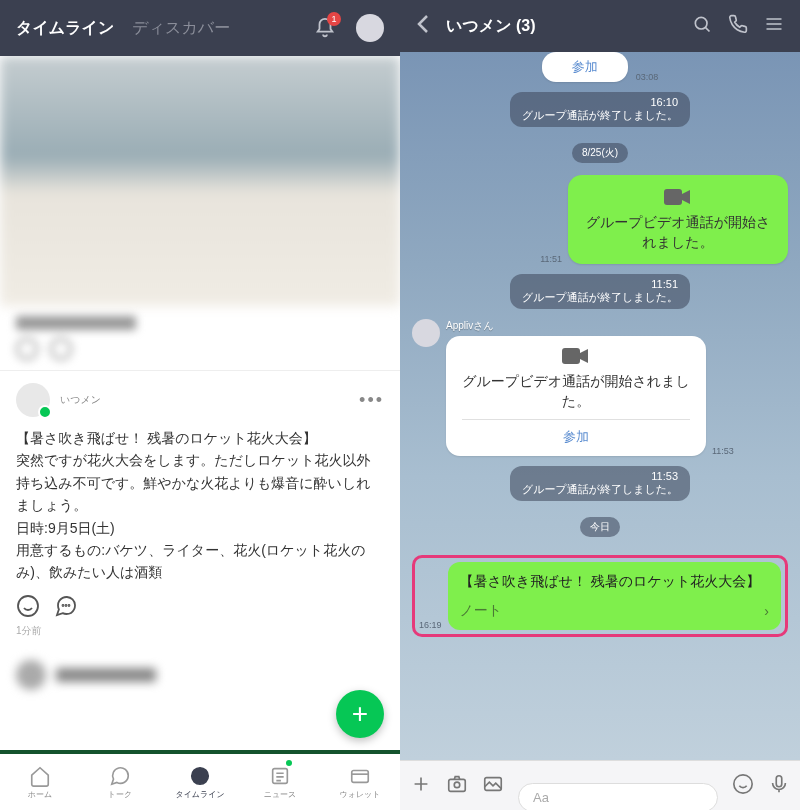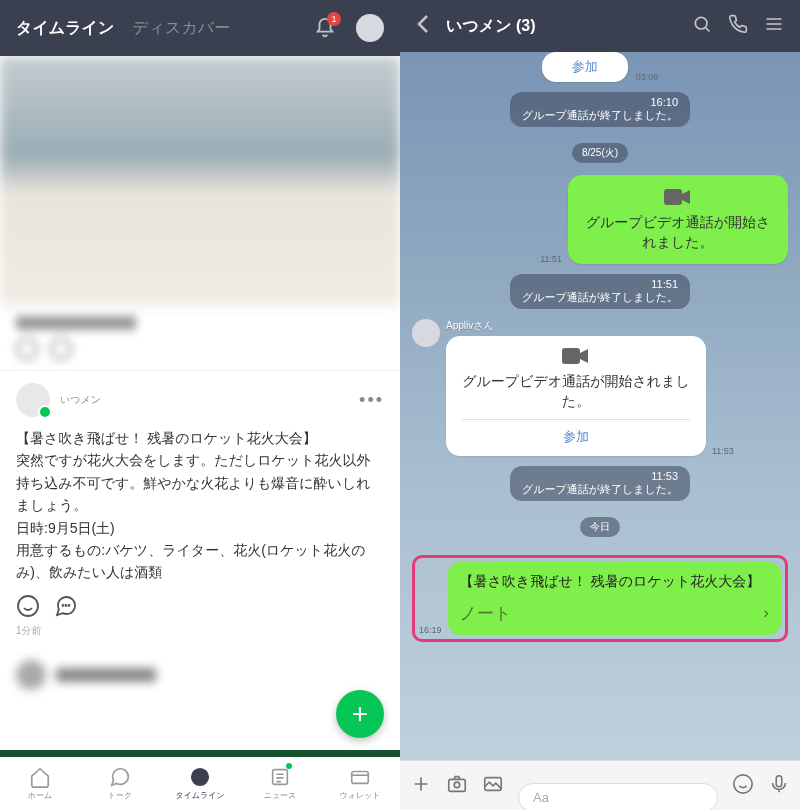--- a/index.html
+++ b/index.html
@@ -37,21 +37,21 @@
     .post-act { width: 24px; height: 24px; display: flex; align-items: center; justify-content: center; }
     .post-act svg { fill: none; stroke: #555; stroke-width: 1.8; }
     .post-time { font-size: 10px; color: #aaa; margin-top: 6px; }
     
     .blur-next { height: 50px; filter: blur(5px); padding: 10px 16px; display: flex; align-items: center; gap: 10px; }
     .blur-next .av { width: 30px; height: 30px; border-radius: 50%; background: #aaa; }
     .blur-next .tx { width: 100px; height: 14px; background: #888; border-radius: 2px; }
     
     .fab { position: absolute; bottom: 72px; right: 16px; width: 48px; height: 48px; background: #06c755; border-radius: 50%; display: flex; align-items: center; justify-content: center; box-shadow: 0 3px 8px rgba(0,0,0,0.25); color: #fff; font-size: 28px; }
     
-    .tabbar { height: 60px; background: #fff; border-top: 7px solid #14532d; display: flex; }
+    .tabbar { height: 60px; background: #fff; border-top: 4px solid #14532d; display: flex; }
     .tab { flex: 1; display: flex; flex-direction: column; align-items: center; justify-content: center; gap: 2px; position: relative; }
     .tab svg { width: 22px; height: 22px; fill: none; stroke: #999; stroke-width: 1.8; }
     .tab.active svg { fill: #3b4050; stroke: #3b4050; }
     .tab-label { font-size: 8px; color: #888; }
     .tab.active .tab-label { color: #3b4050; }
     .tab-dot { position: absolute; top: 6px; right: 28px; width: 6px; height: 6px; background: #06c755; border-radius: 50%; }
     
     
     .chat-header { background: #3b4050; padding: 14px 16px; display: flex; align-items: center; gap: 16px; }
     .chat-back { color: #c0c3cc; }
@@ -75,21 +75,21 @@
     .date-pill { background: rgba(60,70,90,0.55); color: #fff; font-size: 10px; padding: 3px 10px; border-radius: 10px; margin: 6px auto; }
     
     .video-icon { width: 28px; height: 20px; margin: 0 auto 6px; }
     .video-icon svg { fill: #666; }
     .call-text { font-size: 14px; color: #333; text-align: center; line-height: 1.4; }
     .join-link { text-align: center; color: #5a8cd0; font-size: 13px; margin-top: 8px; padding-top: 8px; border-top: 1px solid #e0e0e0; }
     
     .highlight-box { border: 3px solid #e6397a; border-radius: 10px; padding: 4px; margin-top: 6px; }
     .note-bubble { background: #7fef4c; border-radius: 12px; padding: 10px 12px; }
     .note-title { font-size: 14px; color: #222; line-height: 1.4; }
-    .note-label { font-size: 17px; color: #4a7a35; margin-top: 10px; display: flex; justify-content: space-between; align-items: center; }
+    .note-label { font-size: 14px; color: #4a7a35; margin-top: 10px; display: flex; justify-content: space-between; align-items: center; }
     
     .chat-input-bar { height: 50px; background: #f5f5f7; border-top: 1px solid #ddd; display: flex; align-items: center; padding: 0 10px; gap: 14px; }
     .chat-input-bar svg { width: 22px; height: 22px; fill: none; stroke: #777; stroke-width: 1.8; }
     .chat-input { flex: 1; background: #fff; border: 1px solid #ddd; border-radius: 18px; padding: 6px 14px; font-size: 13px; color: #aaa; margin-top: 24px; }
   </style>
 </head>
 <body>
 
 <div class="left-pane">
   <div class="tl-header">

